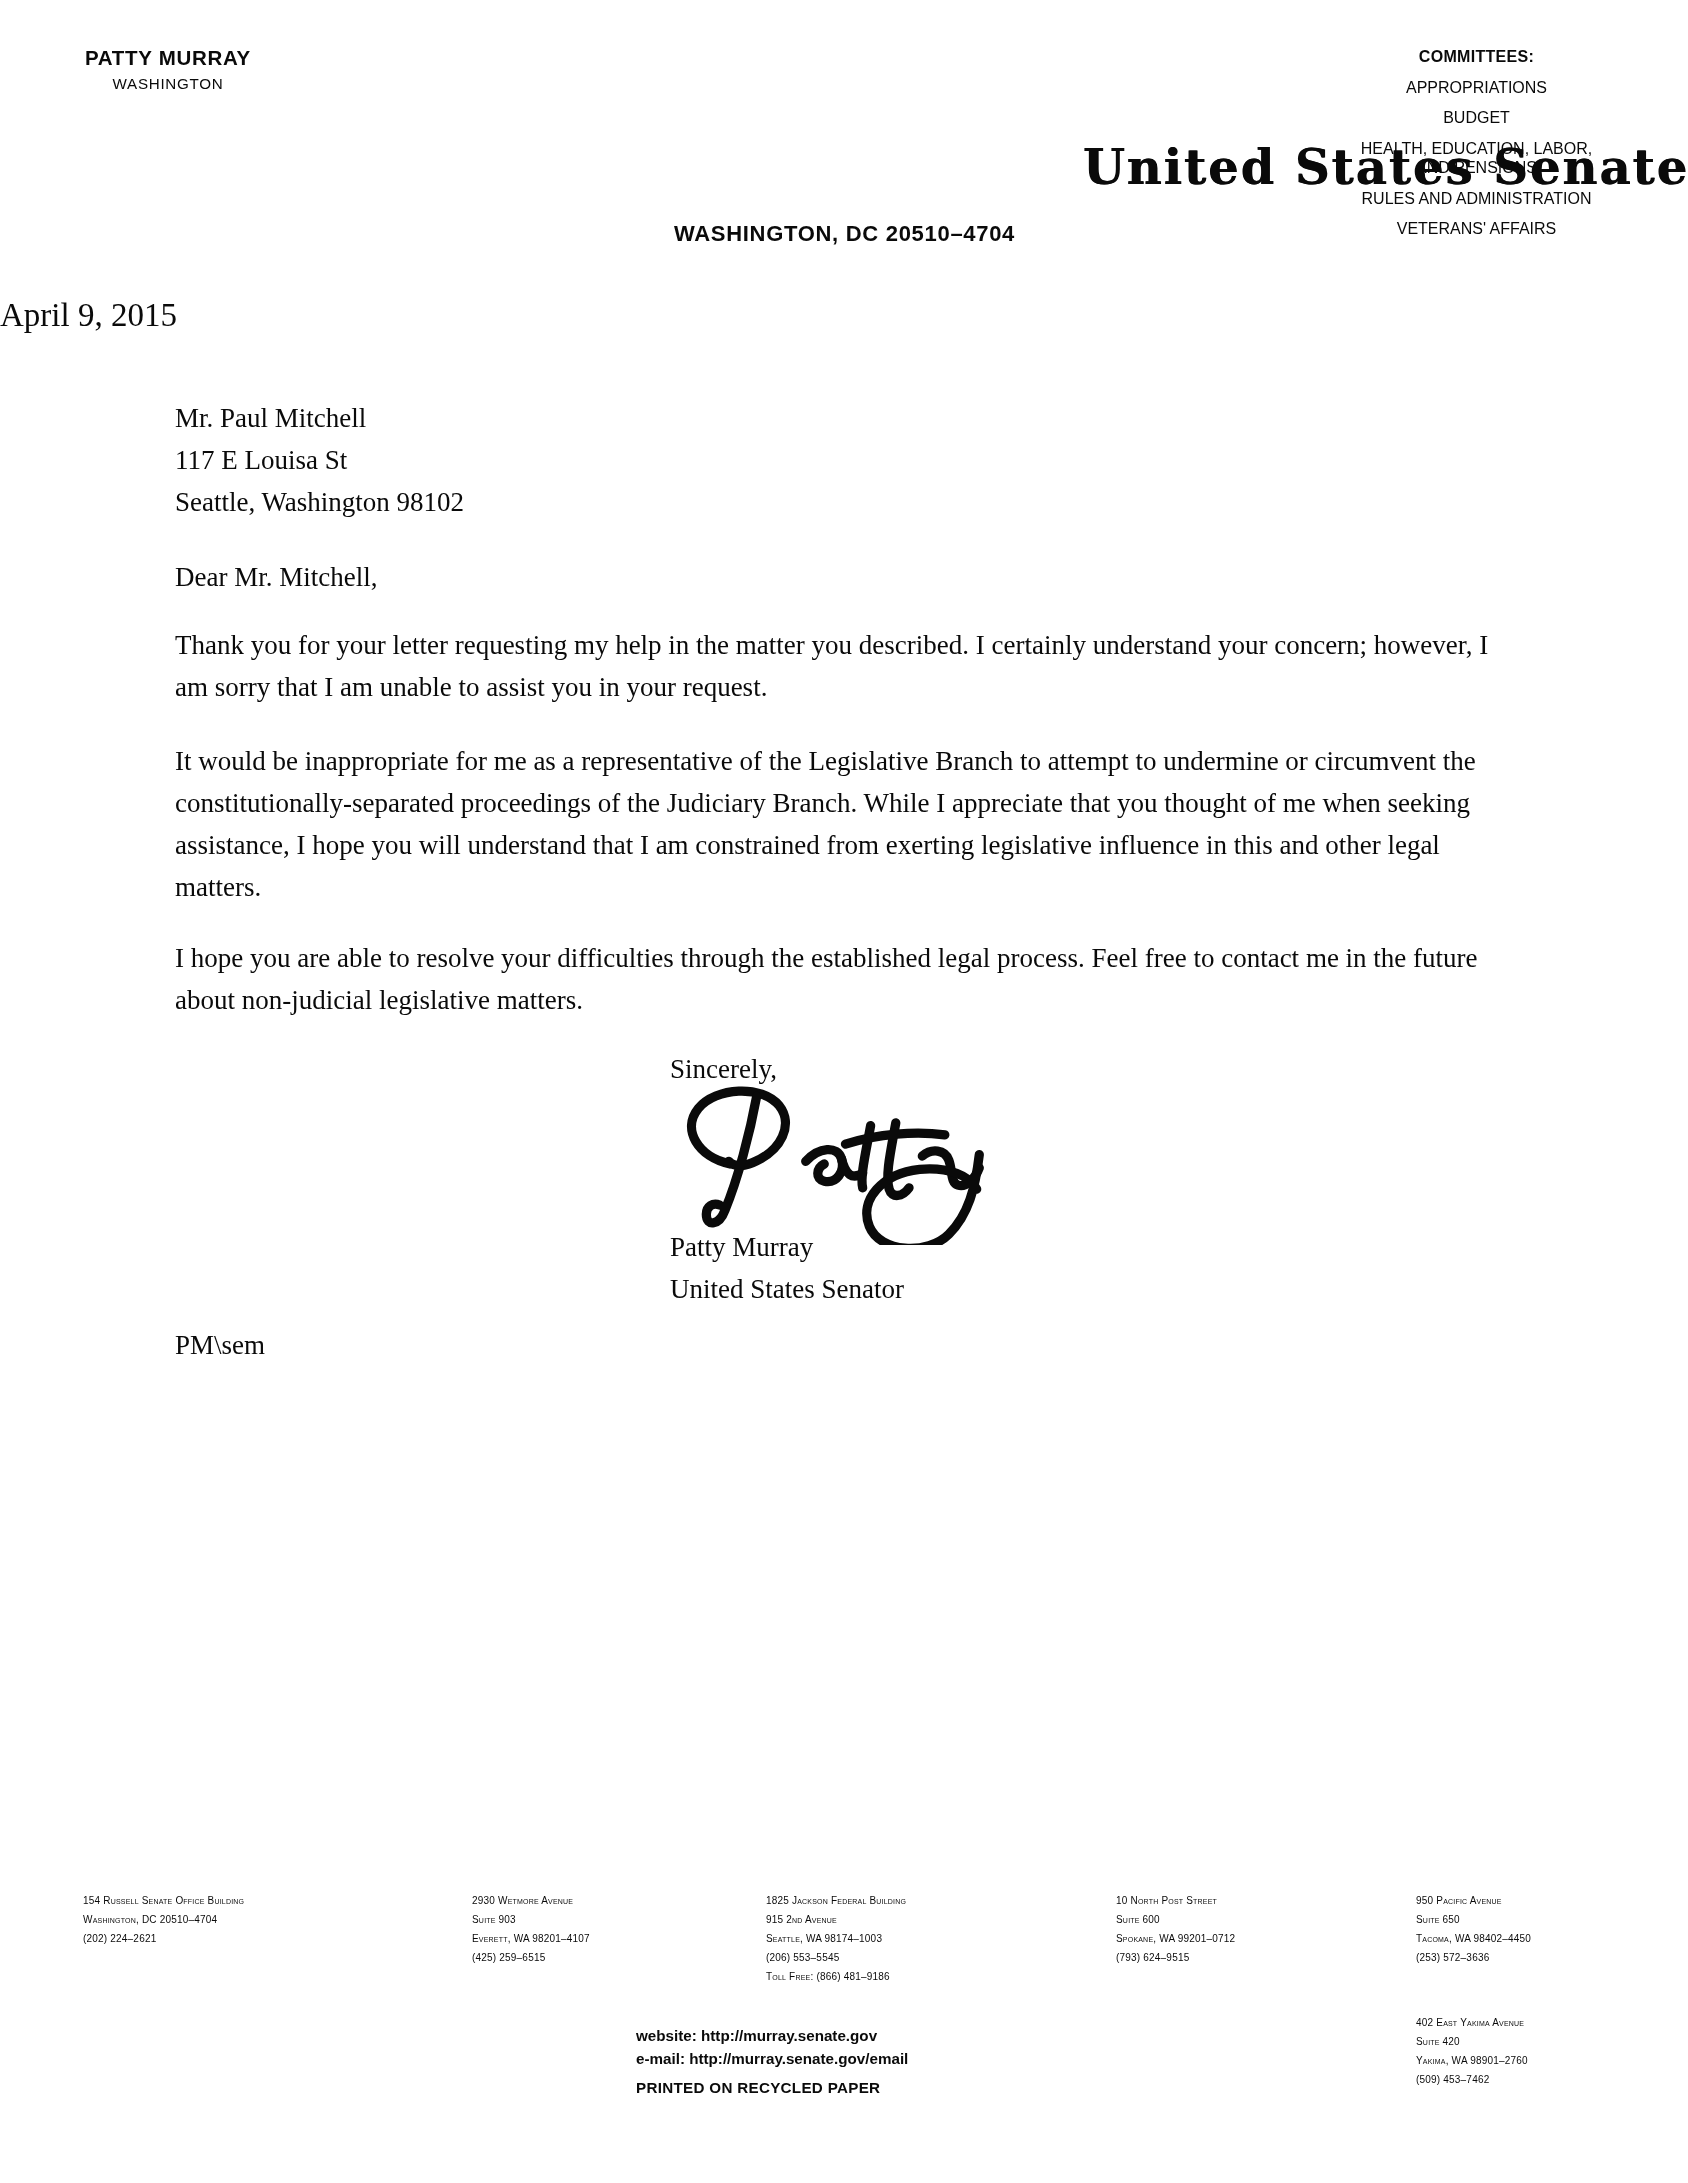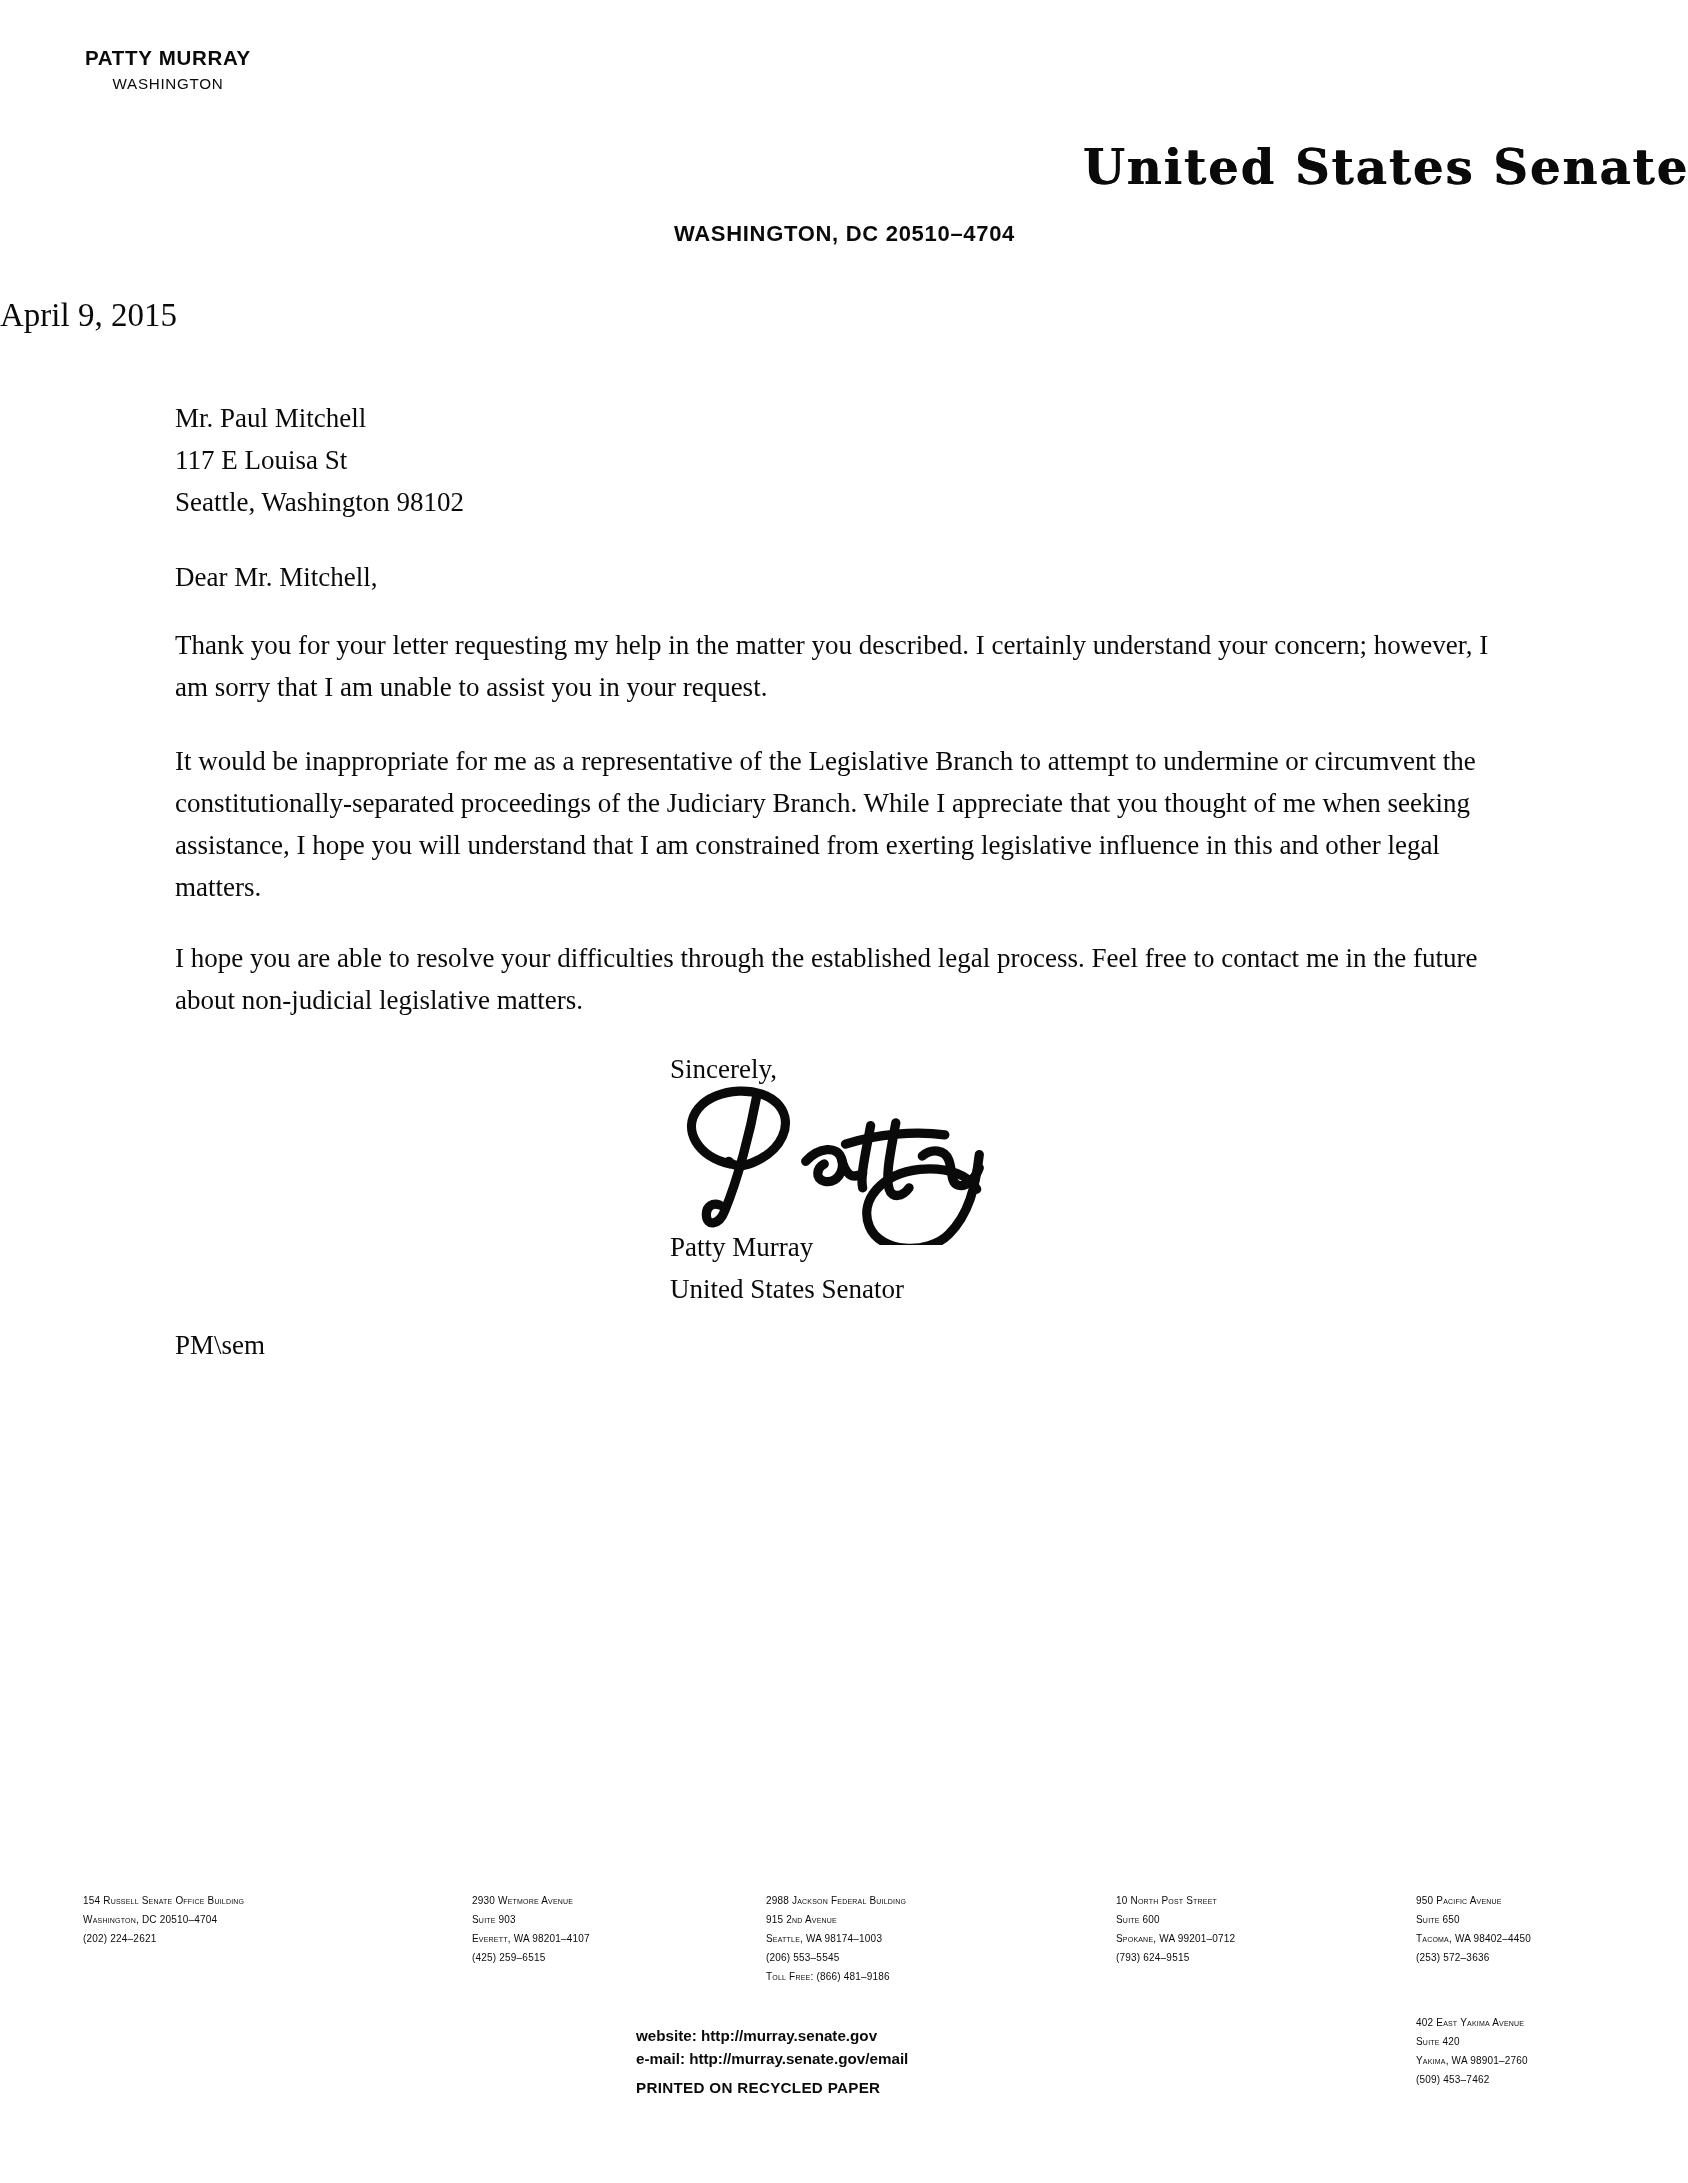--- a/index.html
+++ b/index.html
@@ -56,20 +56,29 @@
 </head>
 <body>
 
 <div class="page">
 
   <div class="sender">
     <div class="sender-name">PATTY MURRAY</div>
     <div class="sender-state">WASHINGTON</div>
   </div>
 
+  <div class="committees">
+    <div class="c-label">COMMITTEES:</div>
+    <div class="c-item">APPROPRIATIONS</div>
+    <div class="c-item">BUDGET</div>
+    <div class="c-item">HEALTH, EDUCATION, LABOR,</div>
+    <div class="c-item cont">AND PENSIONS</div>
+    <div class="c-item">RULES AND ADMINISTRATION</div>
+    <div class="c-item">VETERANS' AFFAIRS</div>
+  </div>
 
   <div class="masthead">United States Senate</div>
   <div class="masthead-address">WASHINGTON, DC 20510–4704</div>
 
   <div class="date">April 9, 2015</div>
 
   <div class="block recipient">
     <div>Mr. Paul Mitchell</div>
     <div>117 E Louisa St</div>
     <div>Seattle, Washington 98102</div>
@@ -118,21 +127,21 @@
     <div>Washington, DC 20510–4704</div>
     <div>(202) 224–2621</div>
   </div>
   <div class="office o2">
     <div>2930 Wetmore Avenue</div>
     <div>Suite 903</div>
     <div>Everett, WA 98201–4107</div>
     <div>(425) 259–6515</div>
   </div>
   <div class="office o3">
-    <div>2988 Jackson Federal Building</div>
+    <div>1825 Jackson Federal Building</div>
     <div>915 2nd Avenue</div>
     <div>Seattle, WA 98174–1003</div>
     <div>(206) 553–5545</div>
     <div>Toll Free: (866) 481–9186</div>
   </div>
   <div class="office o4">
     <div>10 North Post Street</div>
     <div>Suite 600</div>
     <div>Spokane, WA 99201–0712</div>
     <div>(793) 624–9515</div>

